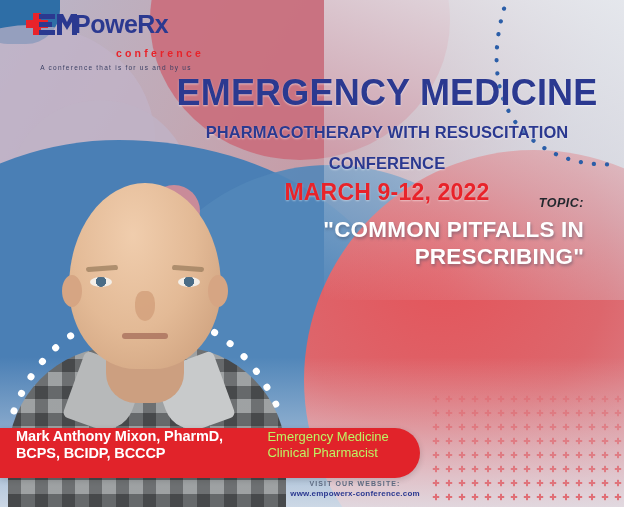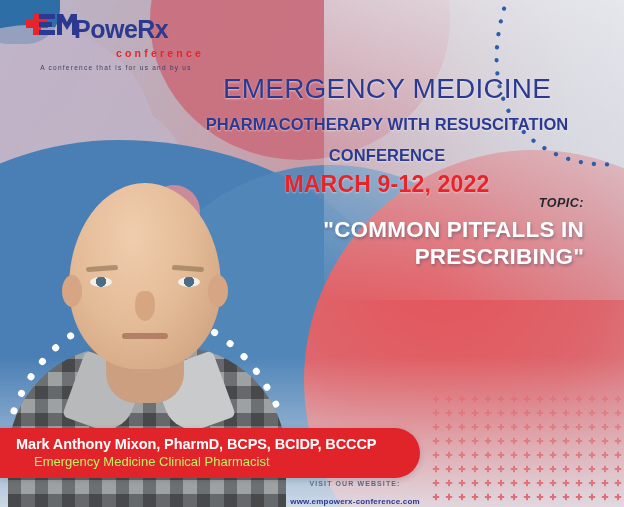--- a/index.html
+++ b/index.html
@@ -157,40 +157,40 @@
              width:20px; height:30px; background:#d3a17c; border-radius:40% 40% 50% 50%; opacity:.85; }
   .ph-mouth { position:absolute; left:50%; bottom:168px; transform:translateX(-50%);
               width:46px; height:6px; background:#a9705c; border-radius:4px; opacity:.8; }
 
   
   .logo {
     position:absolute;
     left:26px; top:12px;
     width:180px;
   }
-  .logo-row { display:flex; align-items:center; }
+  .logo-row { display:flex; align-items:flex-start; }
   .logo-mark { position:relative; width:52px; height:34px; flex:none; }
   .logo-text {
     font-size:25px; font-weight:bold; color:#2b3990;
     letter-spacing:-.5px; line-height:1; margin-left:-4px;
   }
   .logo-conf {
     text-align:right;
     font-size:10.5px; font-weight:bold; color:#e8232a;
     letter-spacing:3.2px; margin-top:1px; padding-right:2px;
   }
   .logo-tag {
     font-size:6.5px; color:#3a3f63; letter-spacing:1.25px;
     text-align:center; margin-top:5px; white-space:nowrap;
   }
 
   
   .headline { position:absolute; left:166px; right:16px; top:74px; text-align:center; }
   .h-main {
-    font-size:28px; font-weight:normal; color:#2b3990;
+    font-size:36px; font-weight:bold; color:#2b3990;
     letter-spacing:.2px; line-height:1.04;
     text-shadow: 0 1px 2px rgba(255,255,255,.55);
   }
   .h-sub {
     font-size:16.5px; font-weight:bold; color:#2b3990;
     letter-spacing:.1px; line-height:1.14; margin-top:12px;
     text-shadow: 0 1px 2px rgba(255,255,255,.5);
   }
   .h-date {
     font-size:23px; font-weight:bold; color:#e8232a;
@@ -211,39 +211,39 @@
     text-shadow: 1px 2px 3px rgba(60,70,95,.45);
   }
 
   
   .banner {
     position:absolute;
     left:0; top:428px;
     width:420px; height:50px;
     background:#e1232a;
     border-radius:0 26px 26px 0;
-    display:flex; flex-direction:column;
+    display:flex; flex-direction:row;
     justify-content:center;
     padding-left:16px;
     box-sizing:border-box;
     box-shadow: 0 2px 6px rgba(0,0,0,.16);
   }
   .banner-name {
     color:#ffffff; font-size:14.5px; font-weight:bold;
     letter-spacing:-.1px; line-height:1.2;
   }
   .banner-role {
     color:#bef264; font-size:13px; line-height:1.25;
     margin-top:1px; padding-left:18px;
   }
 
   
   .footer { position:absolute; left:255px; top:480px; width:200px; text-align:center; }
   .f-label { font-size:7px; color:#5d6a80; letter-spacing:1.1px; font-weight:bold; }
-  .f-url { font-size:8px; color:#2b3990; letter-spacing:.2px; font-weight:bold; margin-top:10px; }
+  .f-url { font-size:8px; color:#2b3990; letter-spacing:.2px; font-weight:bold; margin-top:2px; }
 </style>
 </head>
 <body>
 
 <div id="poster">
 
   <div class="bg-layer">
     <div class="blob-topleft"></div>
     <div class="blob-rose-top"></div>
     <div class="blob-rose-left"></div>

